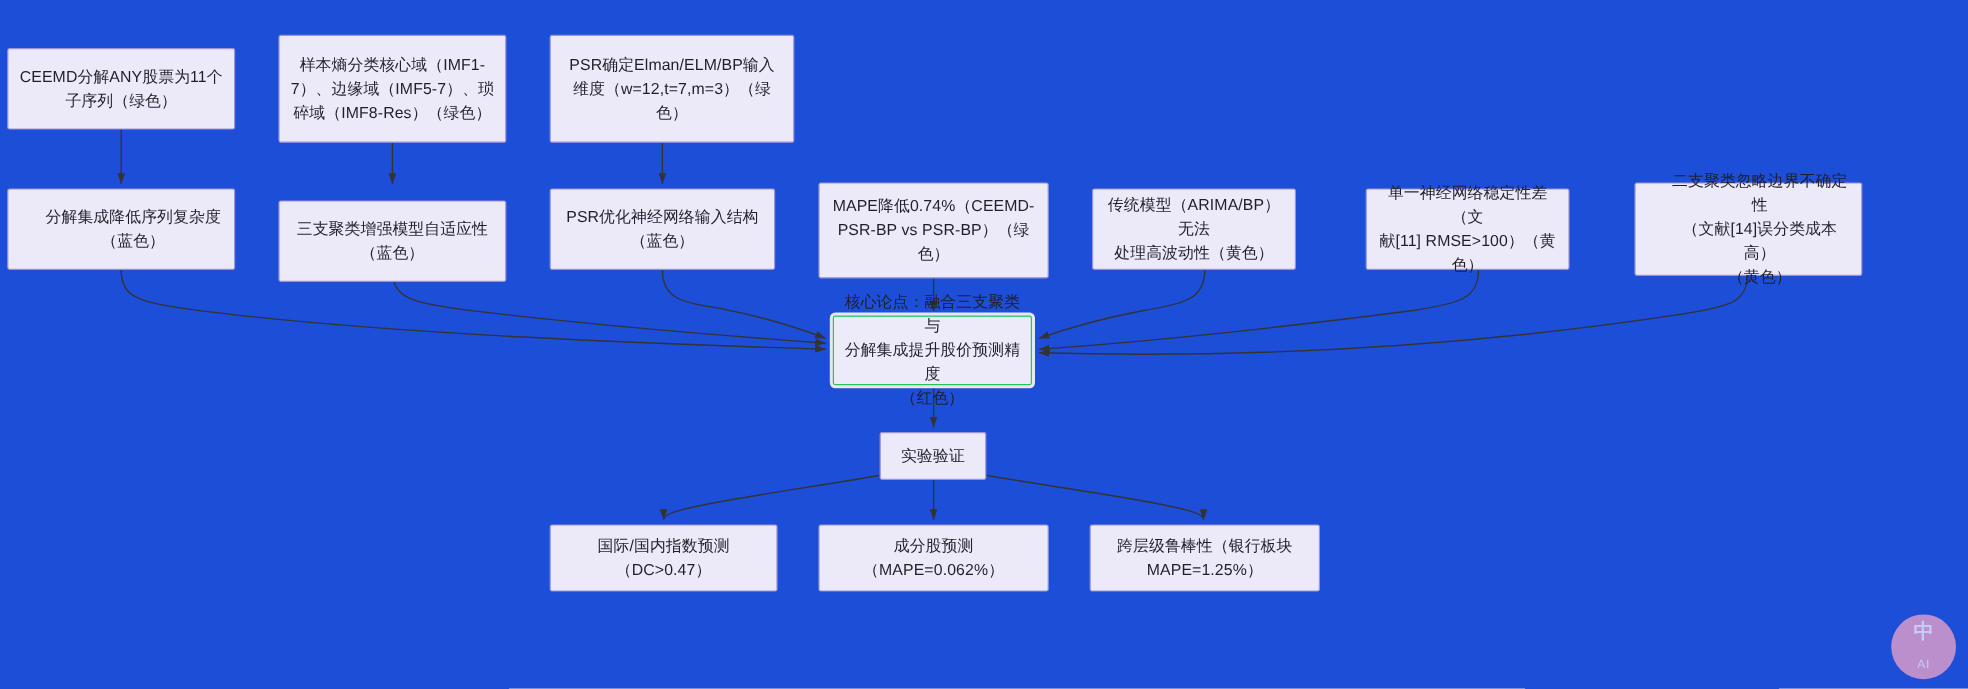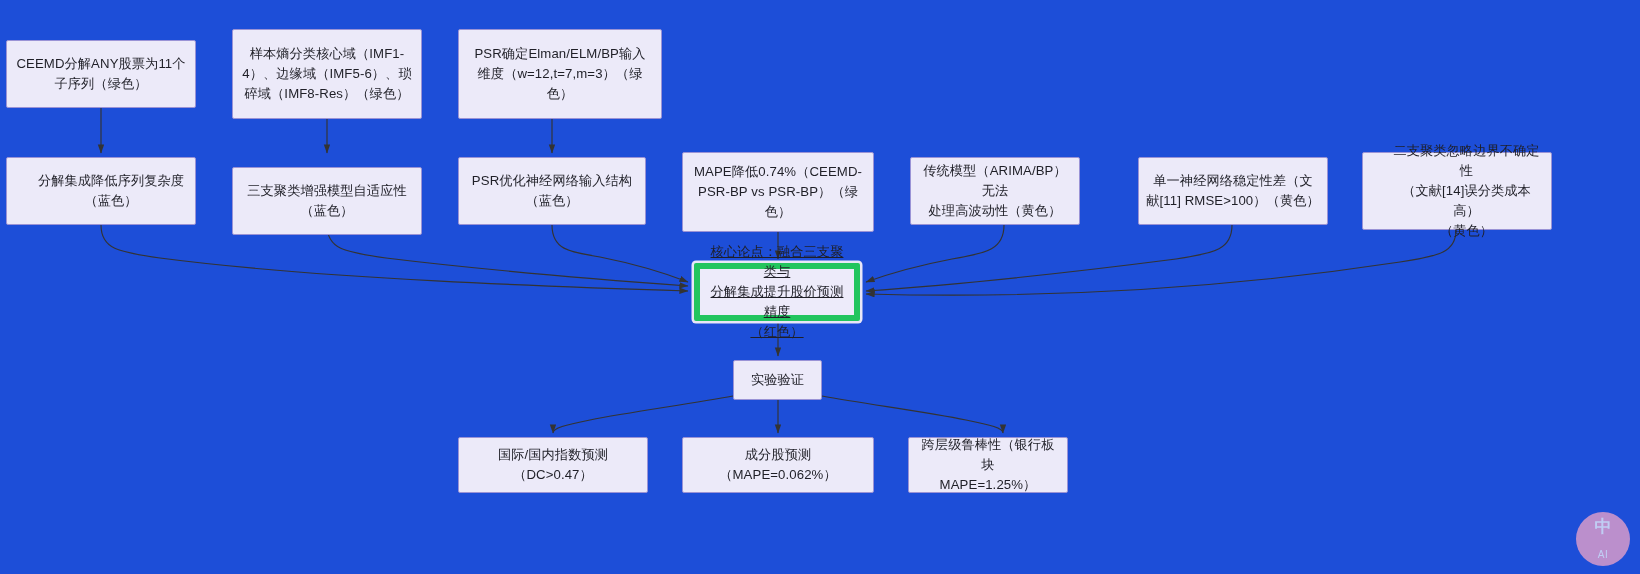--- a/index.html
+++ b/index.html
@@ -35,24 +35,23 @@
     align-items: center;
     justify-content: center;
     text-align: center;
     color: #1f1f27;
     font-size: 13.2px;
     line-height: 1.52;
     padding: 4px 7px;
     letter-spacing: 0.1px;
   }
   .node.core {
-    border: 6px solid #22c55e;
+    border: 1px solid #22c55e;
     box-shadow: 0 0 0 2.5px #E8E6F7;
     background: #EDEBFA;
-    text-decoration: underline;
   }
   .node .txt {
     display: block;
     white-space: pre-line;
   }
   .watermark {
     position: absolute;
     right: 10px;
     bottom: 8px;
     width: 54px;
@@ -110,21 +109,21 @@
     </g>
   </svg>
 
   <div class="node" style="left:6px;top:40px;width:190px;height:68px;">
     <span class="txt">CEEMD分解ANY股票为11个
 子序列（绿色）</span>
   </div>
 
   <div class="node" style="left:232px;top:29px;width:190px;height:90px;">
     <span class="txt">样本熵分类核心域（IMF1-
-4）、边缘域（IMF5-6）、琐
+7）、边缘域（IMF5-7）、琐
 碎域（IMF8-Res）（绿色）</span>
   </div>
 
   <div class="node" style="left:458px;top:29px;width:204px;height:90px;">
     <span class="txt">PSR确定Elman/ELM/BP输入
 维度（w=12,t=7,m=3）（绿
 色）</span>
   </div>
 
   <div class="node" style="left:6px;top:157px;width:190px;height:68px;padding-left:27px;">
@@ -146,21 +145,21 @@
     <span class="txt">MAPE降低0.74%（CEEMD-
 PSR-BP vs PSR-BP）（绿
 色）</span>
   </div>
 
   <div class="node" style="left:910px;top:157px;width:170px;height:68px;">
     <span class="txt">传统模型（ARIMA/BP）无法
 处理高波动性（黄色）</span>
   </div>
 
-  <div class="node" style="left:1138px;top:157px;width:190px;height:68px;">
+  <div class="node" style="left:1138px;top:157px;width:170px;height:68px;">
     <span class="txt">单一神经网络稳定性差（文
 献[11] RMSE&gt;100）（黄色）</span>
   </div>
 
   <div class="node" style="left:1362px;top:152px;width:190px;height:78px;padding-left:26px;">
     <span class="txt">二支聚类忽略边界不确定性
 （文献[14]误分类成本高）
 （黄色）</span>
   </div>
 
@@ -177,21 +176,21 @@
   <div class="node" style="left:458px;top:437px;width:190px;height:56px;">
     <span class="txt">国际/国内指数预测
 （DC&gt;0.47）</span>
   </div>
 
   <div class="node" style="left:682px;top:437px;width:192px;height:56px;">
     <span class="txt">成分股预测
 （MAPE=0.062%）</span>
   </div>
 
-  <div class="node" style="left:908px;top:437px;width:160px;height:56px;">
+  <div class="node" style="left:908px;top:437px;width:192px;height:56px;">
     <span class="txt">跨层级鲁棒性（银行板块
 MAPE=1.25%）</span>
   </div>
 
   <div class="watermark">
     <span>中</span>
     <span class="wm-sub">AI</span>
   </div>
 
 </div>

